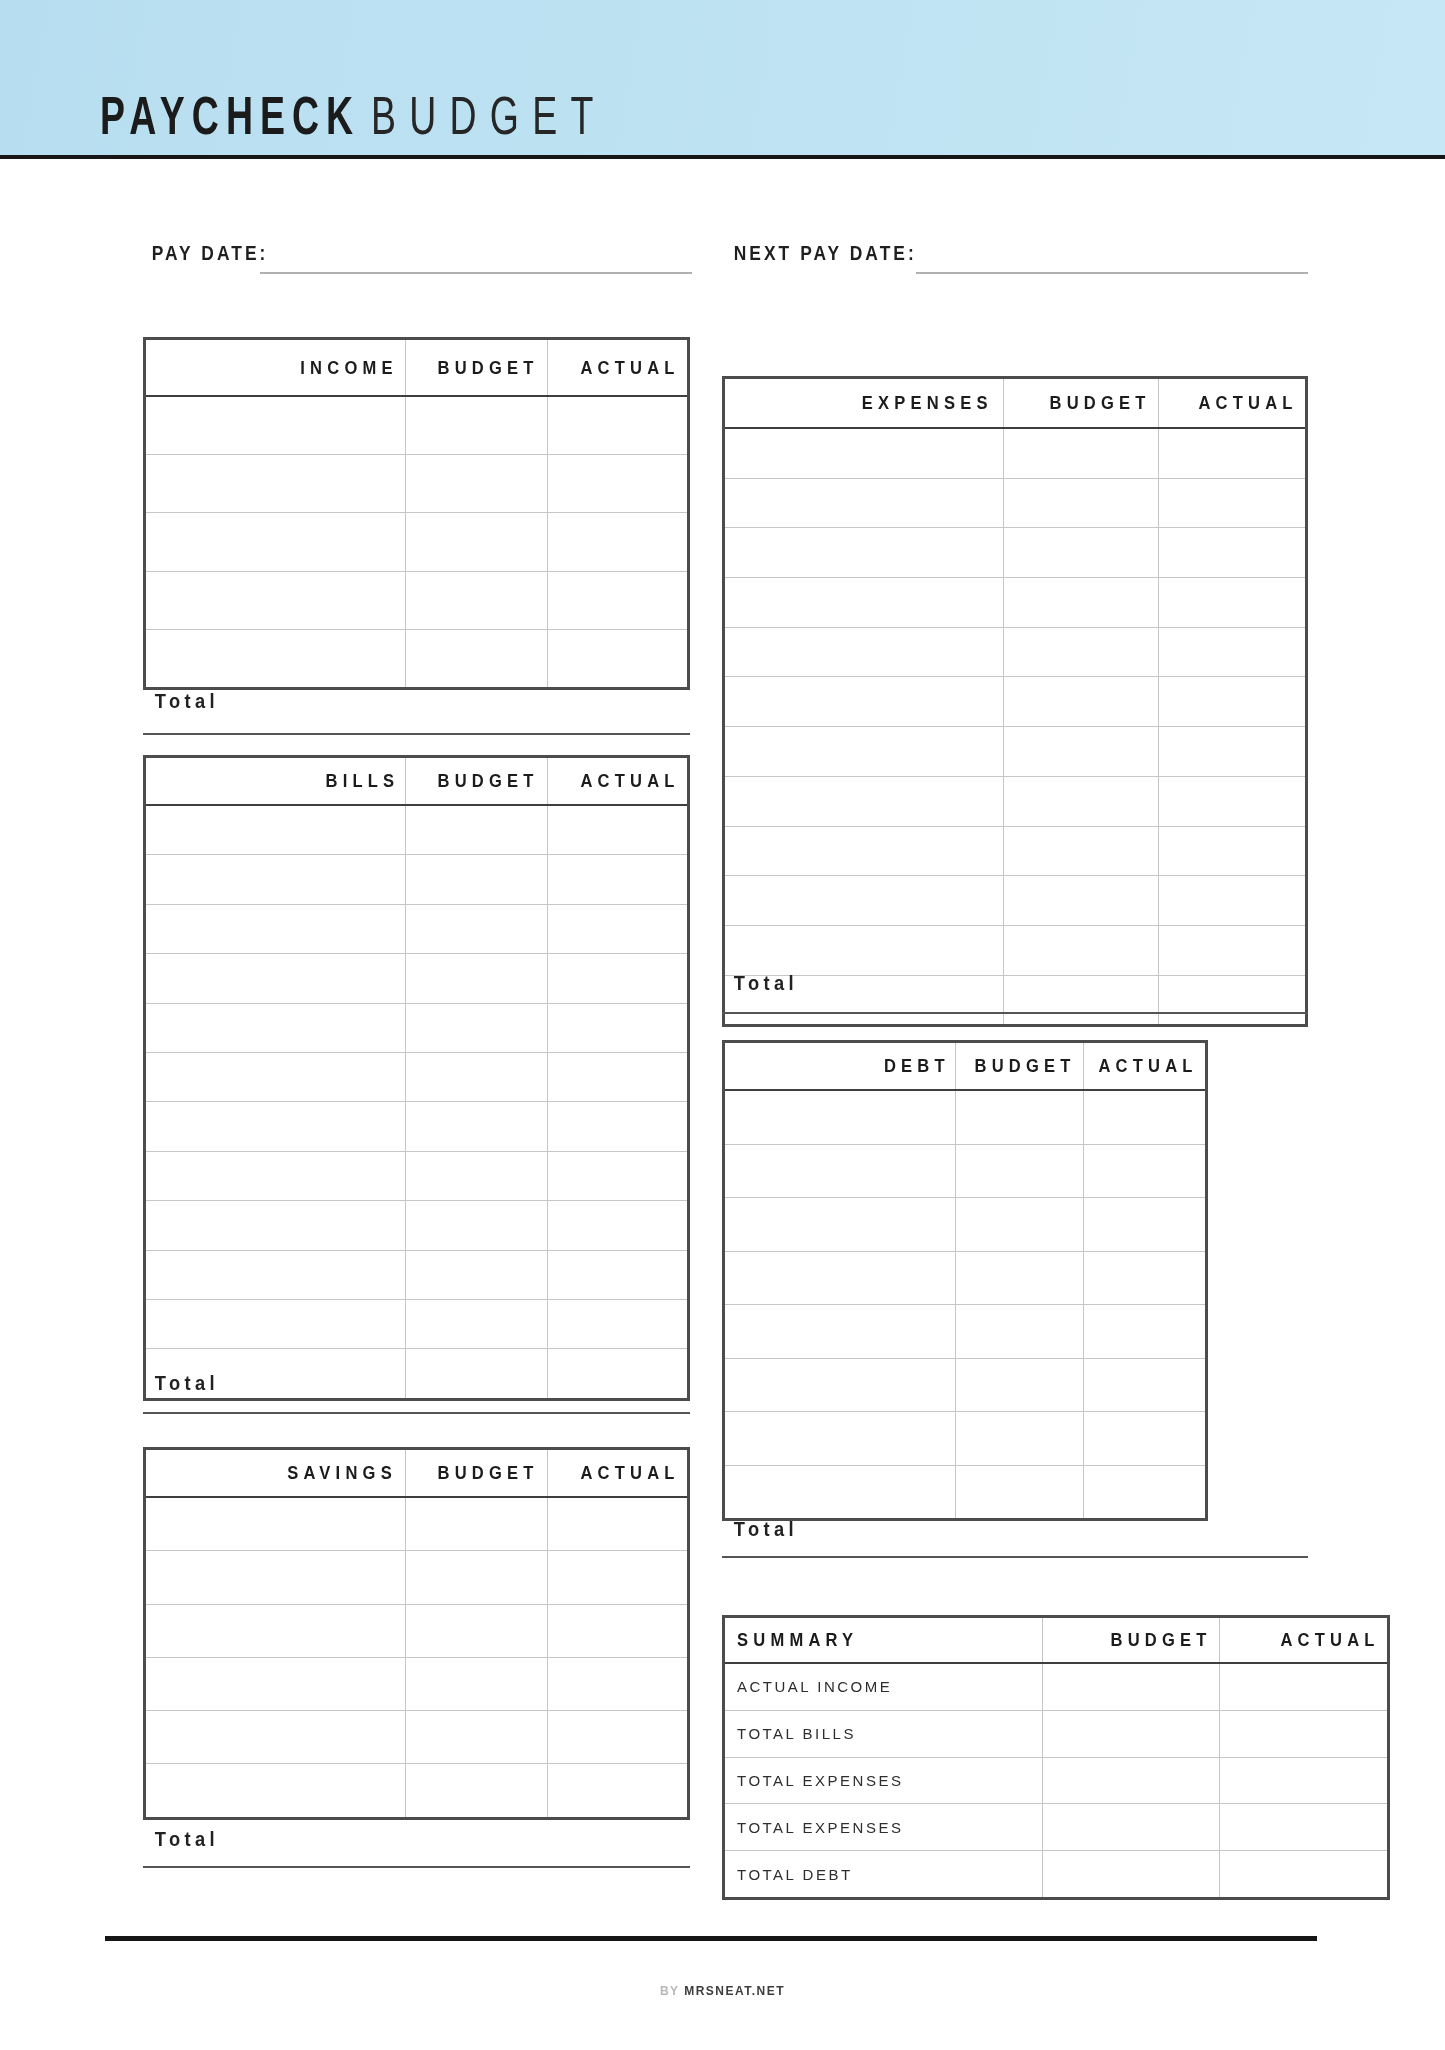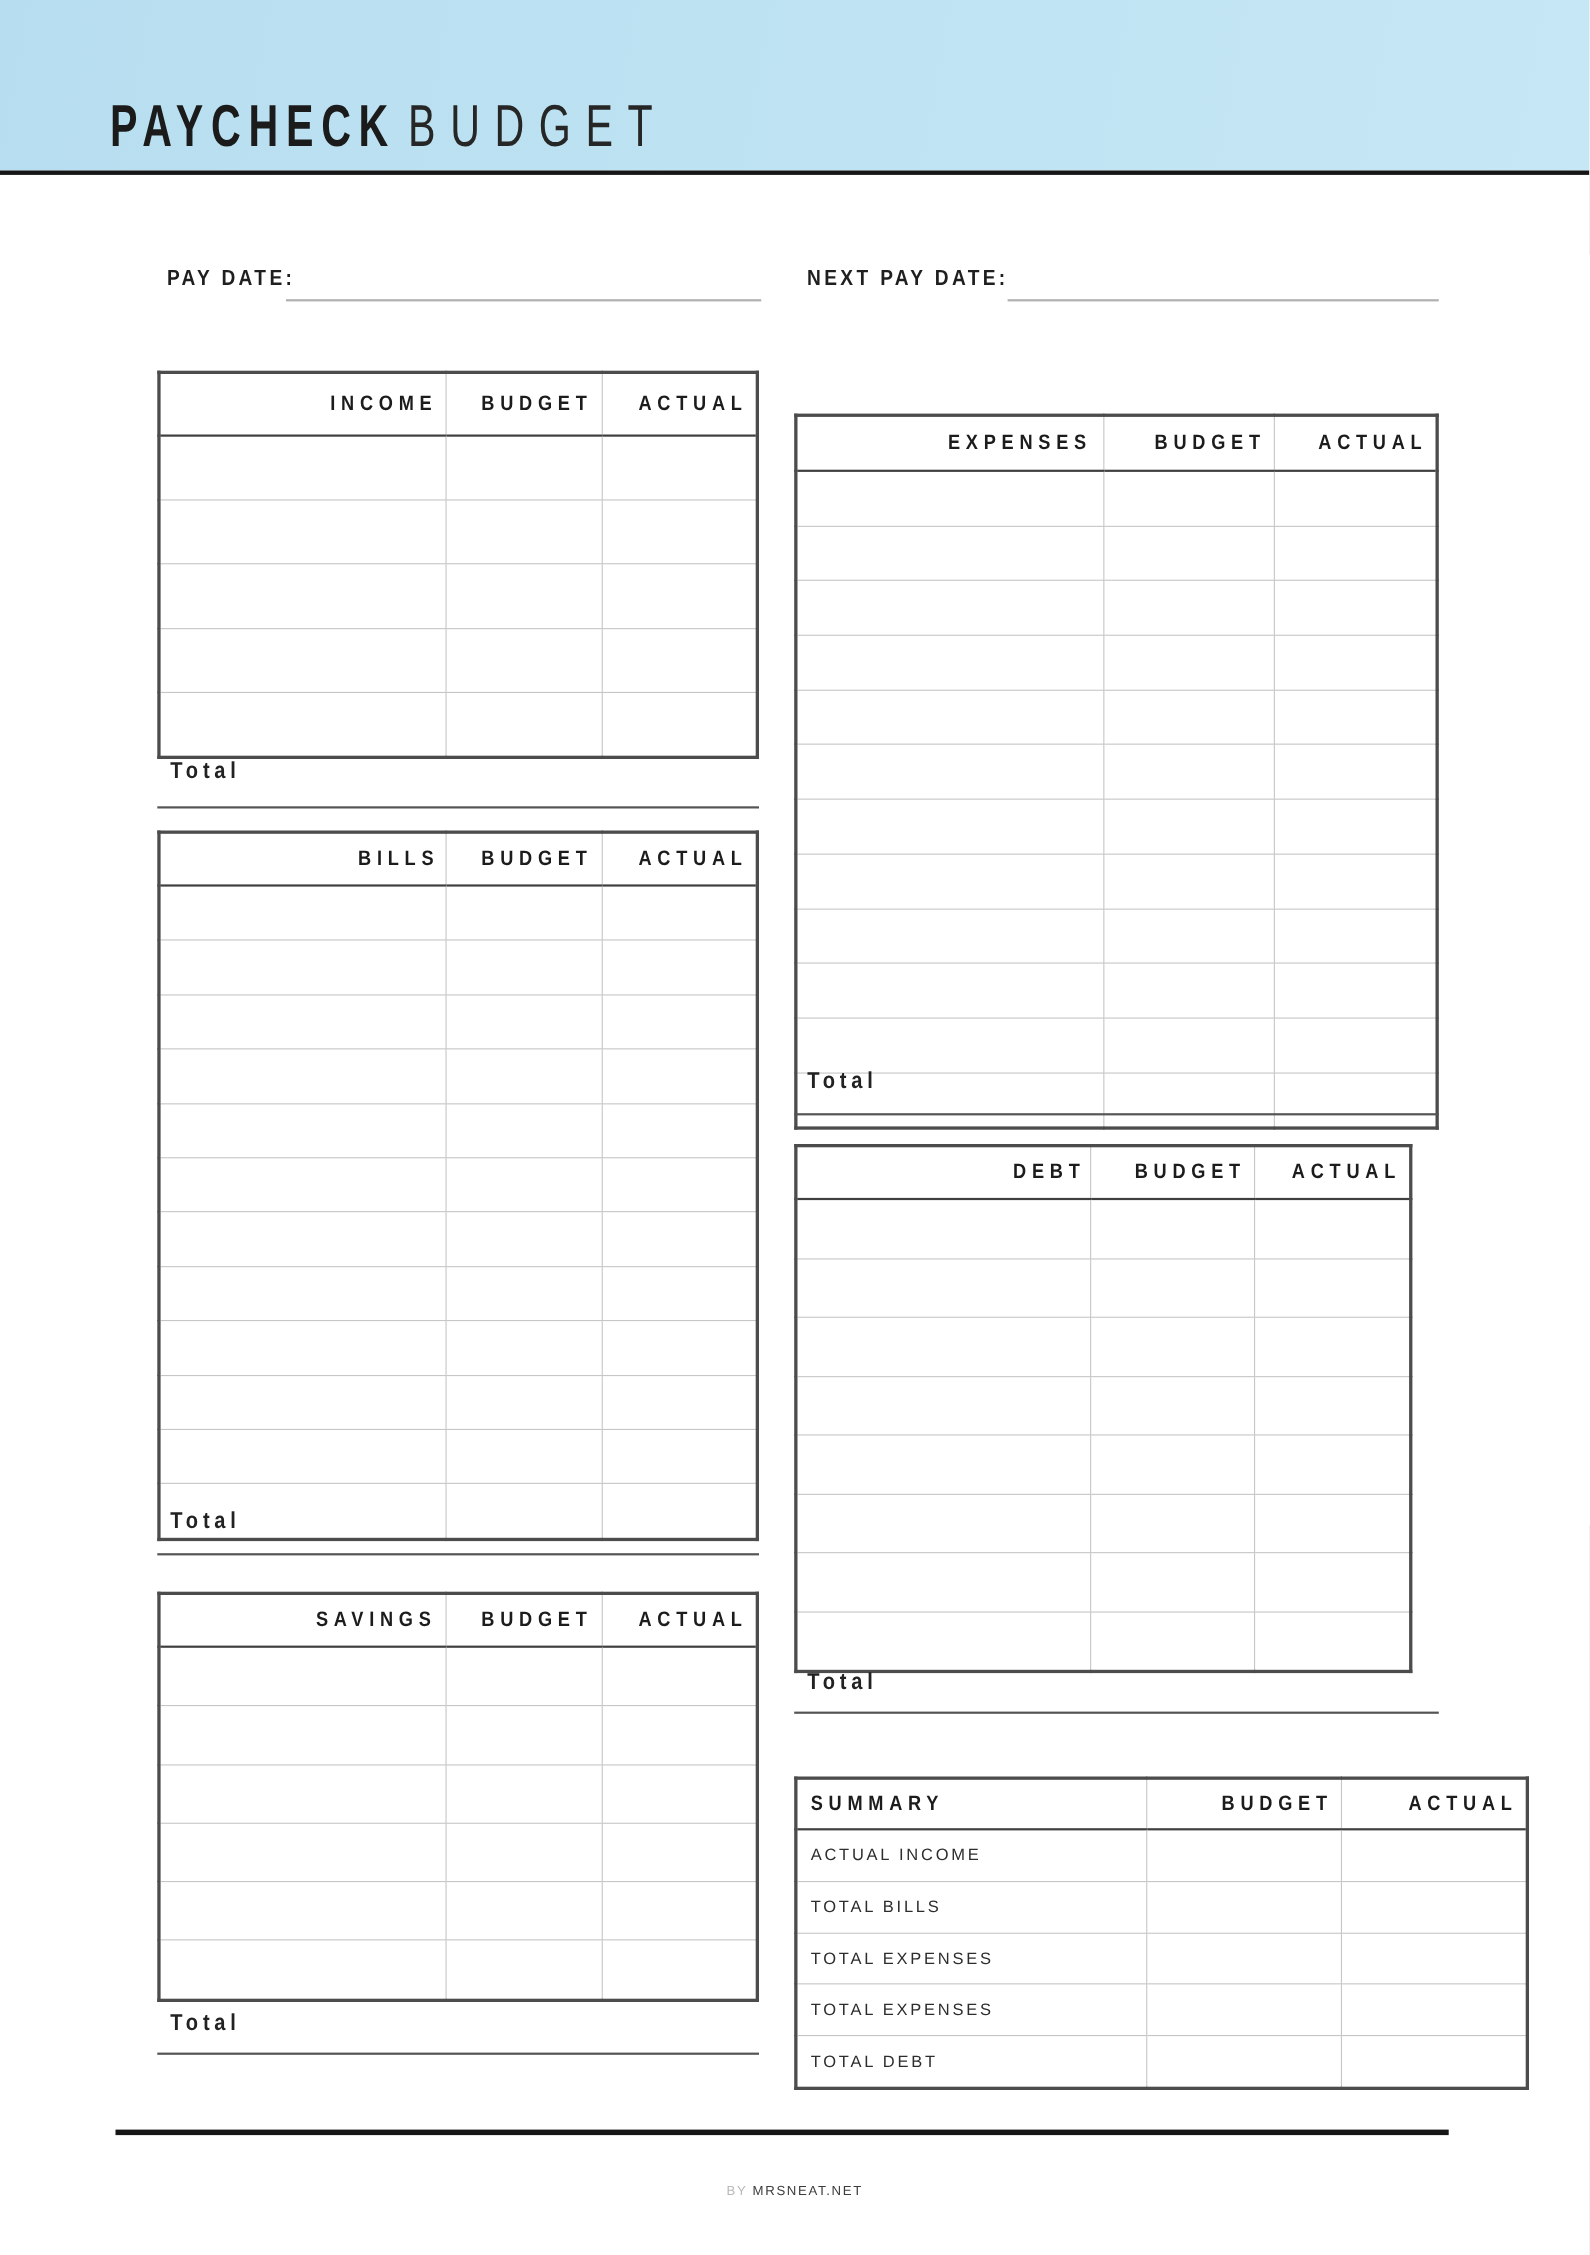--- a/index.html
+++ b/index.html
@@ -69,21 +69,21 @@
     position:absolute; height:0; border-bottom:2px solid var(--c-total_line,#555555);
   }
 
   
   .bottom-rule {
     position:absolute; left:105px; top:1936px; width:1212px; height:5px;
     background:var(--c-rule,#161616);
   }
   .byline {
     position:absolute; left:0; top:1985px; width:1445px; text-align:center;
-    font-size:12px; letter-spacing:1.5px; font-weight:400; line-height:1;
+    font-size:12px; letter-spacing:1.5px; font-weight:700; line-height:1;
   }
   .byline .by { color:#b8b8b8; }
   .byline .brand { color:#3c3c3c; }
 </style>
 </head>
 <body>
 
 <div class="page">
 
   <div class="band"></div>
@@ -341,21 +341,21 @@
         <tr>
           <td></td>
           <td></td>
           <td></td>
         </tr>
       </tbody>
   </table>
   <span class="total-label" style="left:729px; top:972px;"><span class="cond">Total</span></span>
   <span class="total-line" style="left:722px; top:1012px; width:586px;"></span>
 
-  <table class="sheet t-debt" style="left:722px; top:1040px; width:562px;">
+  <table class="sheet t-debt" style="left:722px; top:1040px; width:486px;">
     <colgroup>
         <col style="width:48%">
         <col style="width:26.6%">
         <col style="width:25.4%">
       </colgroup>
     <thead>
         <tr>
       <th><span class="cond">DEBT</span></th>
       <th><span class="cond">BUDGET</span></th>
       <th><span class="cond">ACTUAL</span></th>

